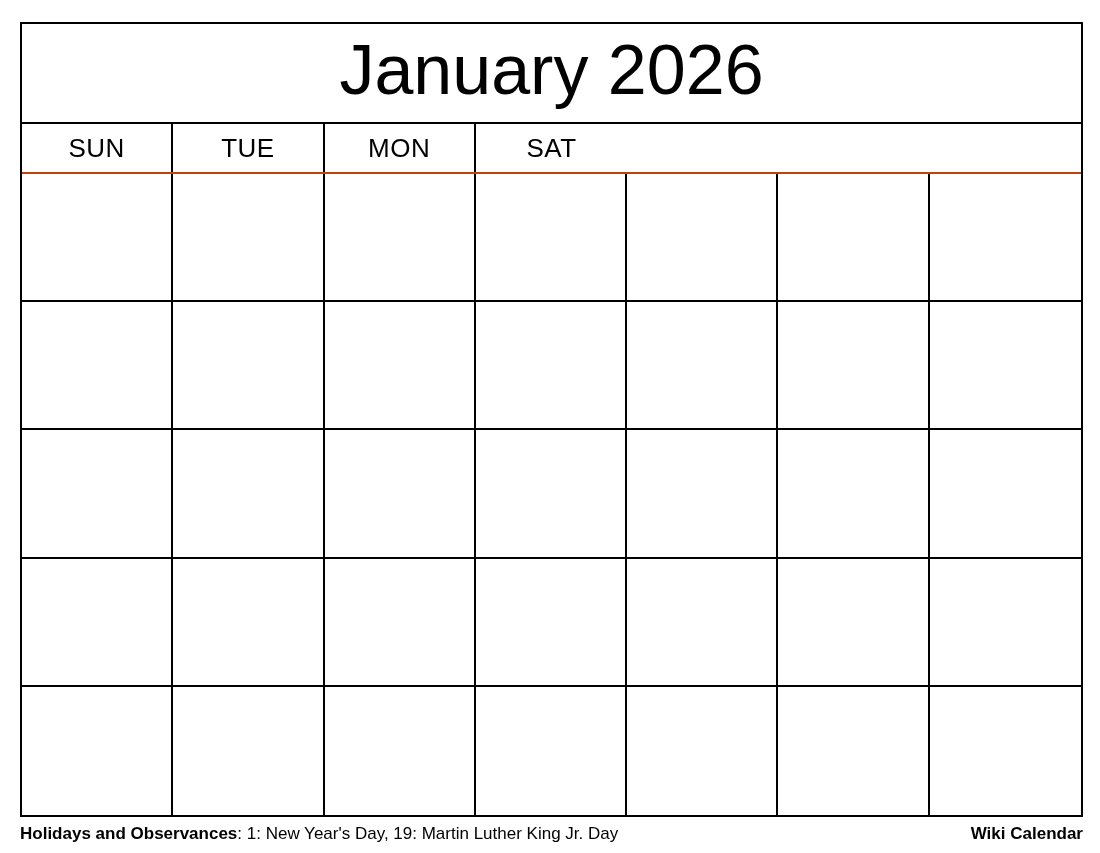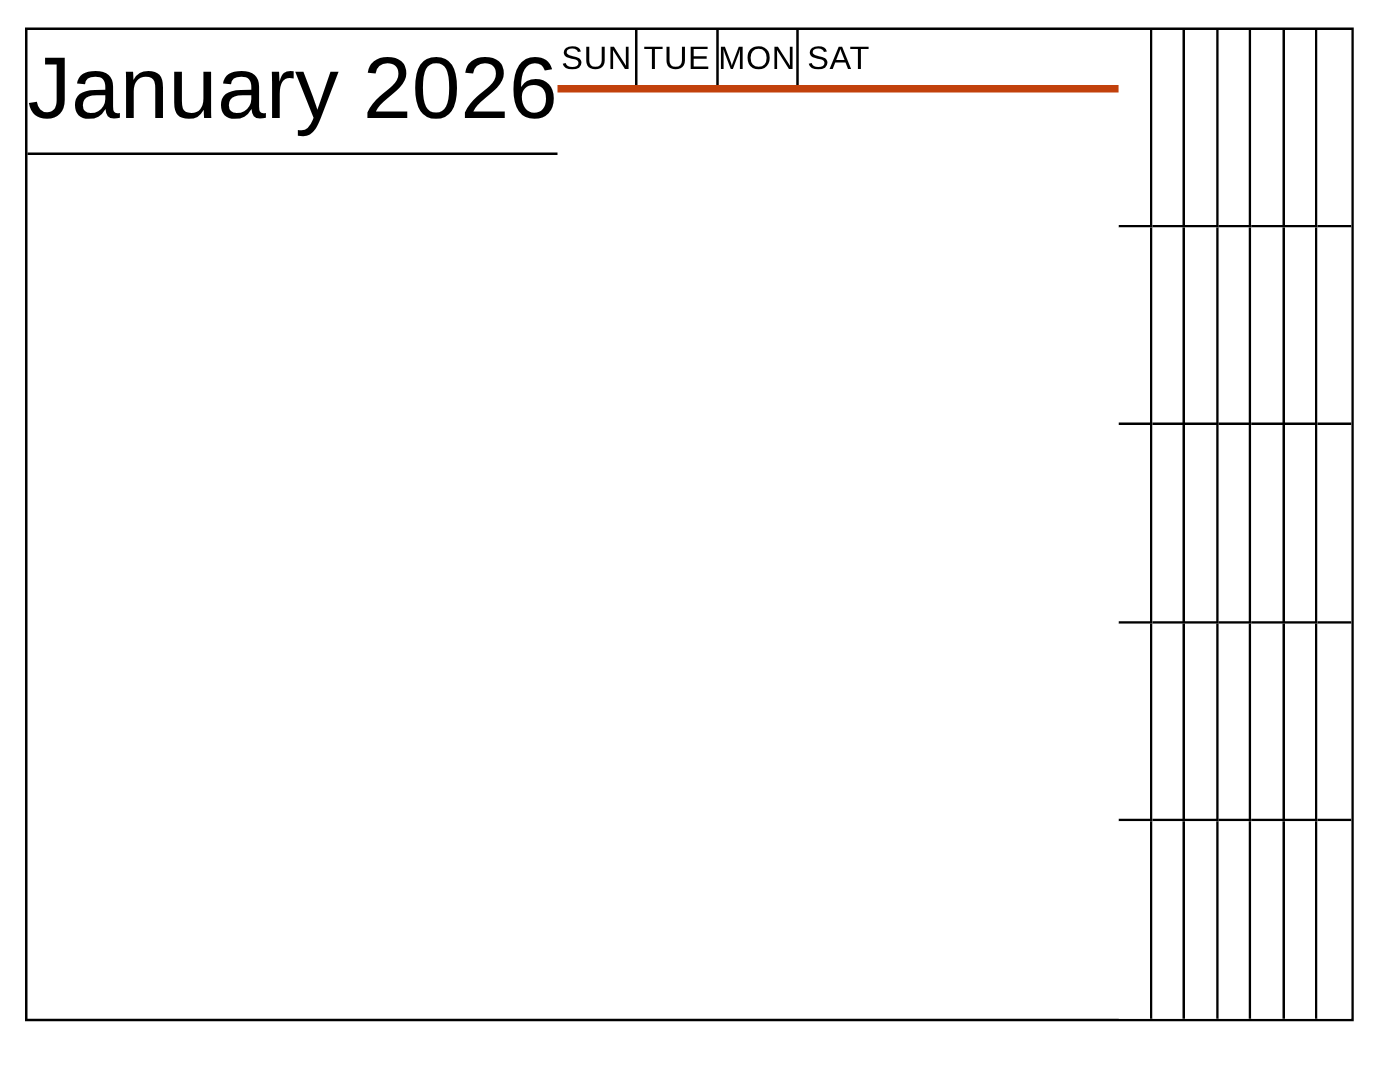--- a/index.html
+++ b/index.html
@@ -21,20 +21,21 @@
   }
   .calendar {
     position: absolute;
     left: 20px;
     top: 22px;
     width: 1063px;
     height: 795px;
     border: 2px solid #000000;
     box-sizing: border-box;
     display: flex;
+    flex-direction: column;
     background: #ffffff;
   }
   .title-band {
     height: 100px;
     flex: 0 0 auto;
     border-bottom: 2px solid #000000;
     box-sizing: border-box;
     display: flex;
     align-items: center;
     justify-content: center;
@@ -46,21 +47,21 @@
     color: #000000;
     letter-spacing: 0px;
     white-space: nowrap;
     padding-bottom: 6px;
   }
   .dow-row {
     height: 50px;
     flex: 0 0 auto;
     display: grid;
     grid-template-columns: repeat(7, 1fr);
-    border-bottom: 6px solid #c2410c;
+    border-bottom: 2px solid #c2410c;
     box-sizing: border-box;
   }
   .dow-cell {
     display: flex;
     align-items: center;
     justify-content: center;
     font-size: 26px;
     font-weight: 400;
     color: #000000;
     border-right: 2px solid #000000;
@@ -148,14 +149,18 @@
         <div class="cell"></div>
         <div class="cell"></div>
         <div class="cell"></div>
         <div class="cell"></div>
         <div class="cell"></div>
         <div class="cell"></div>
       </div>
 
   </div>
 
+  <div class="footer">
+    <span class="holidays"><span class="bold-label">Holidays and Observances</span><span>: 1: New Year's Day, 19: Martin Luther King Jr. Day</span></span>
+    <span class="brand">Wiki Calendar</span>
+  </div>
 
 </div>
 
 </body></html>

